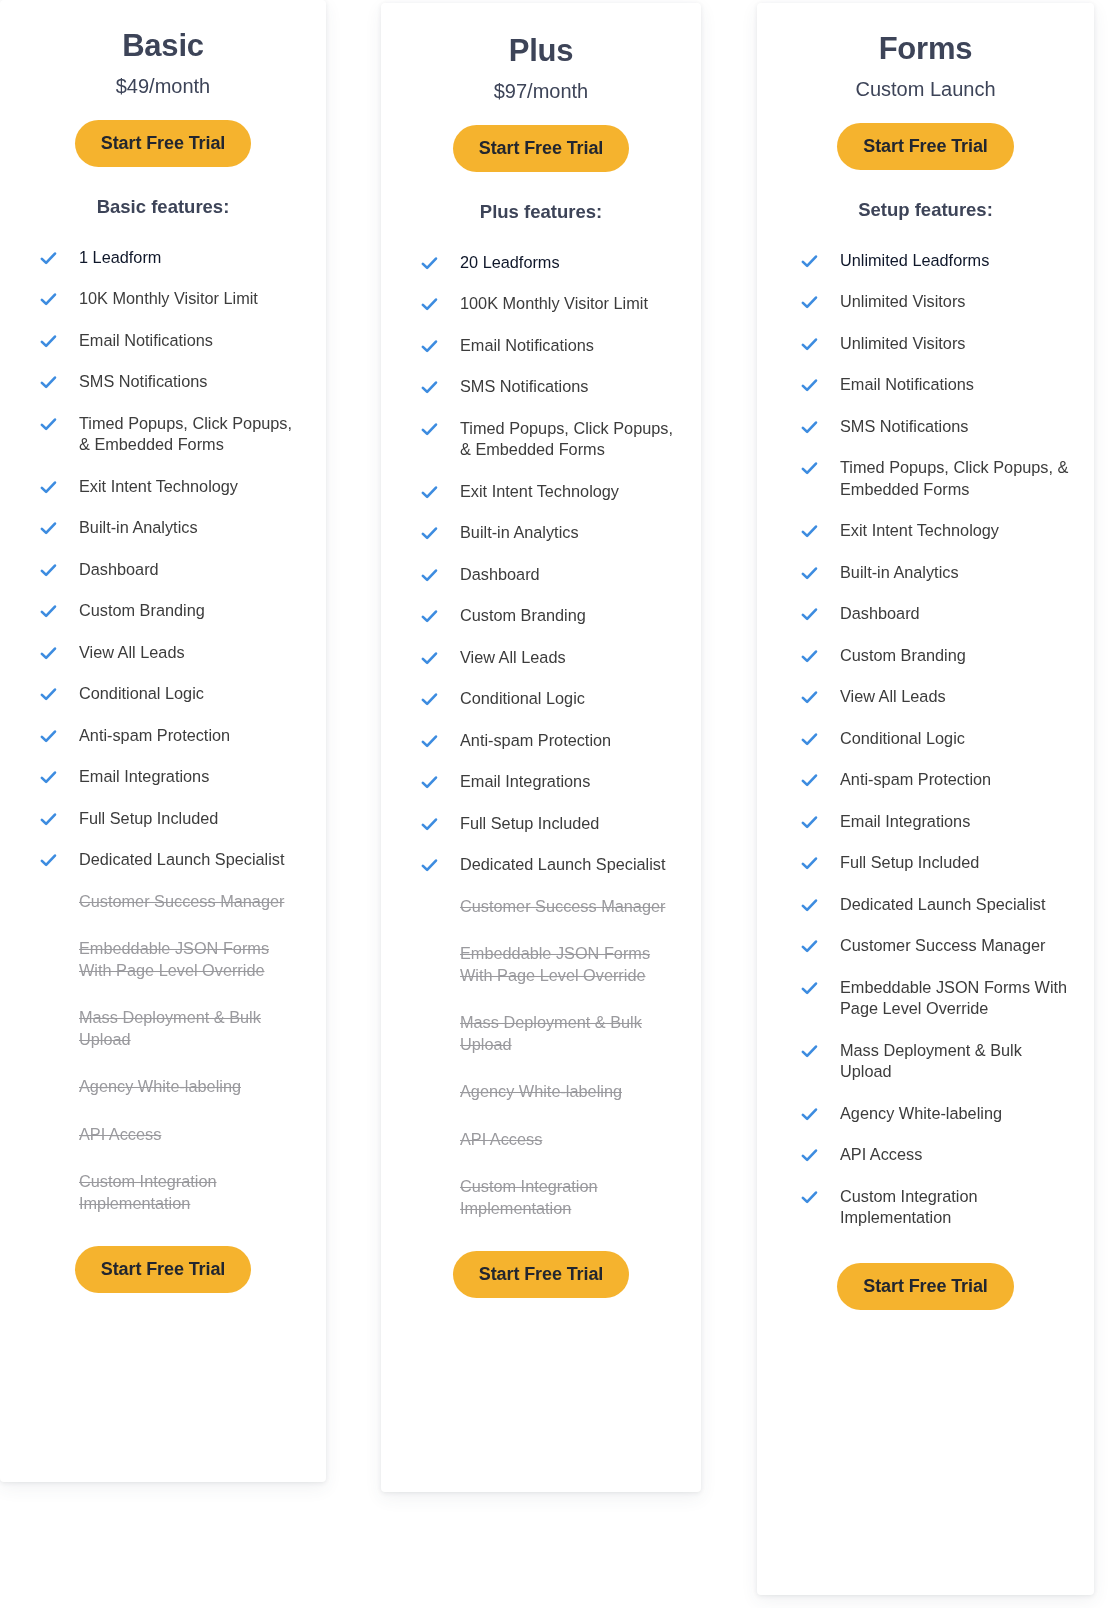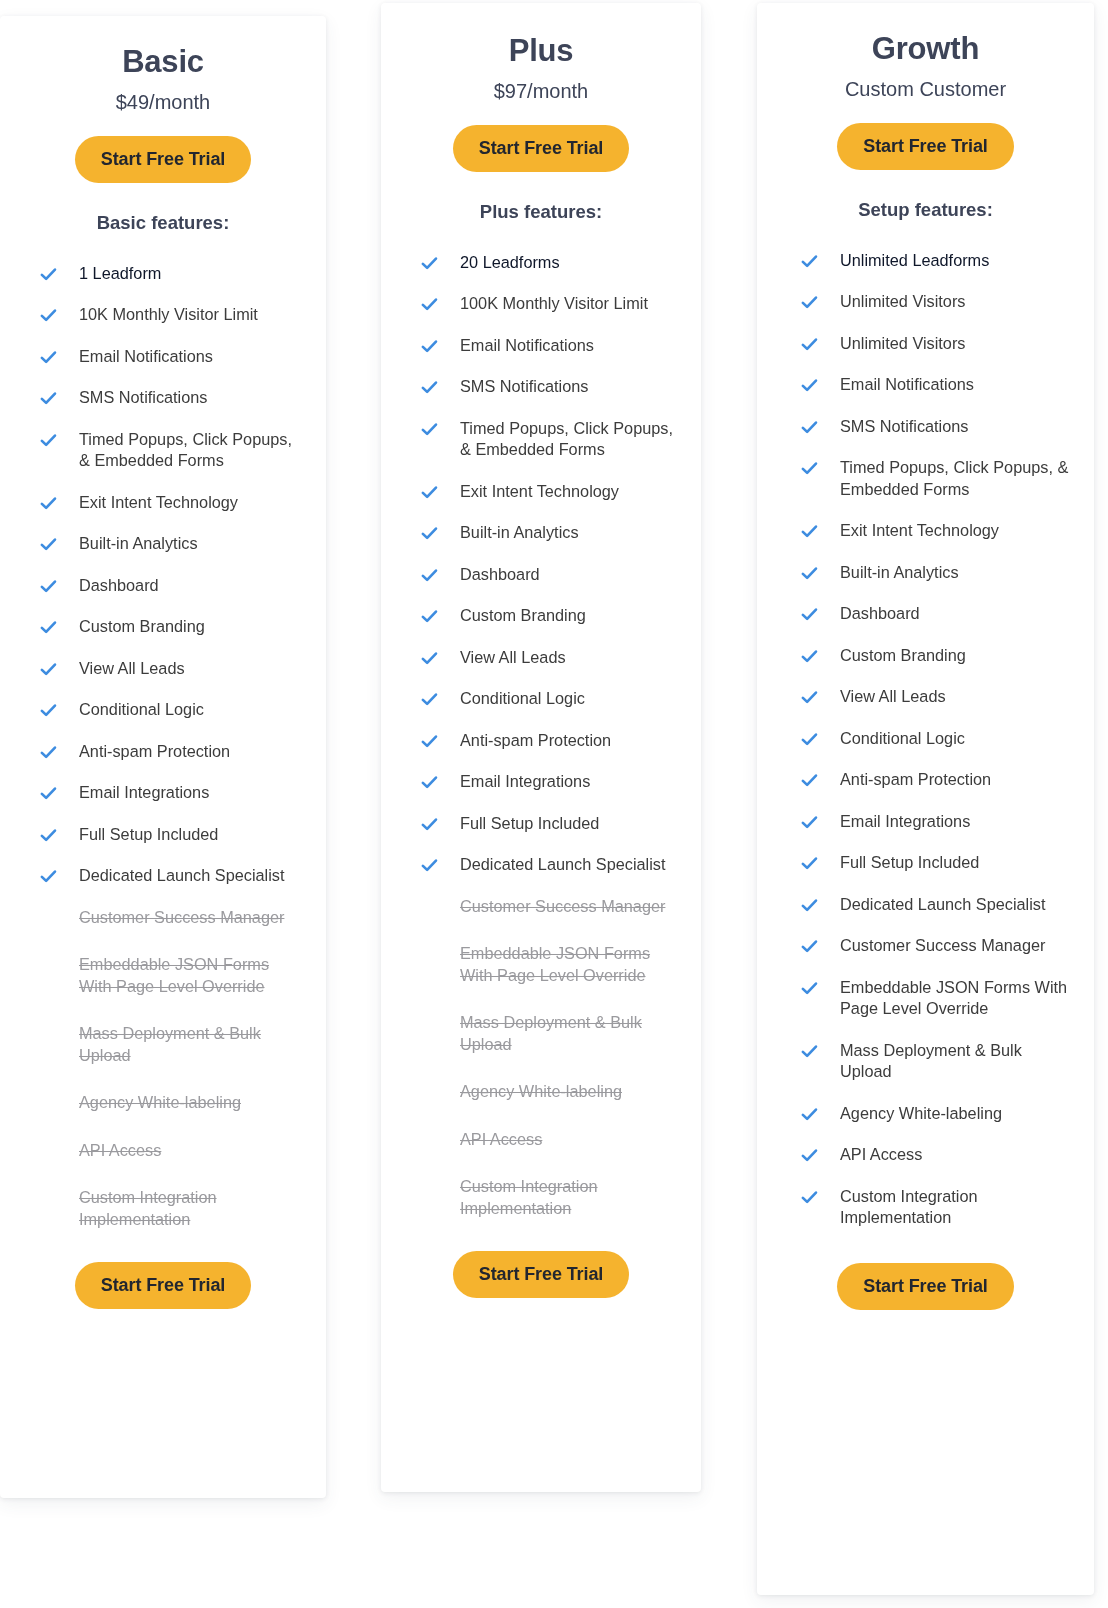--- a/index.html
+++ b/index.html
@@ -25,21 +25,21 @@
     background: #ffffff;
     border-radius: 4px;
     box-shadow: 0 1px 4px rgba(60, 64, 80, 0.10),
                 0 6px 18px rgba(60, 64, 80, 0.07);
     padding: 0 16px 26px 16px;
     display: flex;
     flex-direction: column;
     align-items: center;
   }
 
-  .plan-card.card-basic  { left: 0px;   width: 326px; top: 0px; height: 1482px; margin-top: 16px; }
+  .plan-card.card-basic  { left: 0px;   width: 326px; top: 0px; height: 1482px; }
   .plan-card.card-plus   { left: 381px; width: 320px; top: 3px; height: 1489px; }
   .plan-card.card-growth { left: 757px; width: 337px; top: 3px; height: 1592px; }
 
   .plan-name {
     font-size: 31px;
     font-weight: 700;
     color: #3d4458;
     letter-spacing: -0.2px;
     text-align: center;
     margin-top: 28px;
@@ -448,22 +448,22 @@
           <span class="feature-text">API Access</span>
         </li>
         <li class="feature-item is-disabled">
           <span class="check-spacer"></span>
           <span class="feature-text">Custom Integration Implementation</span>
         </li>
       </ul>
       <button class="cta-button cta-bottom">Start Free Trial</button>
     </div>
     <div class="plan-card card-growth">
-      <div class="plan-name">Growth</div>
-      <div class="plan-price">Custom Customer</div>
+      <div class="plan-name">Forms</div>
+      <div class="plan-price">Custom Launch</div>
       <button class="cta-button cta-top">Start Free Trial</button>
       <div class="features-heading">Setup features:</div>
       <ul class="feature-list">
         <li class="feature-item is-bold">
           <span class="check-icon">
             <svg viewBox="0 0 20 20" xmlns="http://www.w3.org/2000/svg" aria-hidden="true">
               <path d="M2.2 10.4 L7.2 15.2 L17.6 4.2" fill="none" stroke="#3d8ce0" stroke-width="3.1" stroke-linecap="round" stroke-linejoin="round"></path>
             </svg>
           </span>
           <span class="feature-text">Unlimited Leadforms</span>

